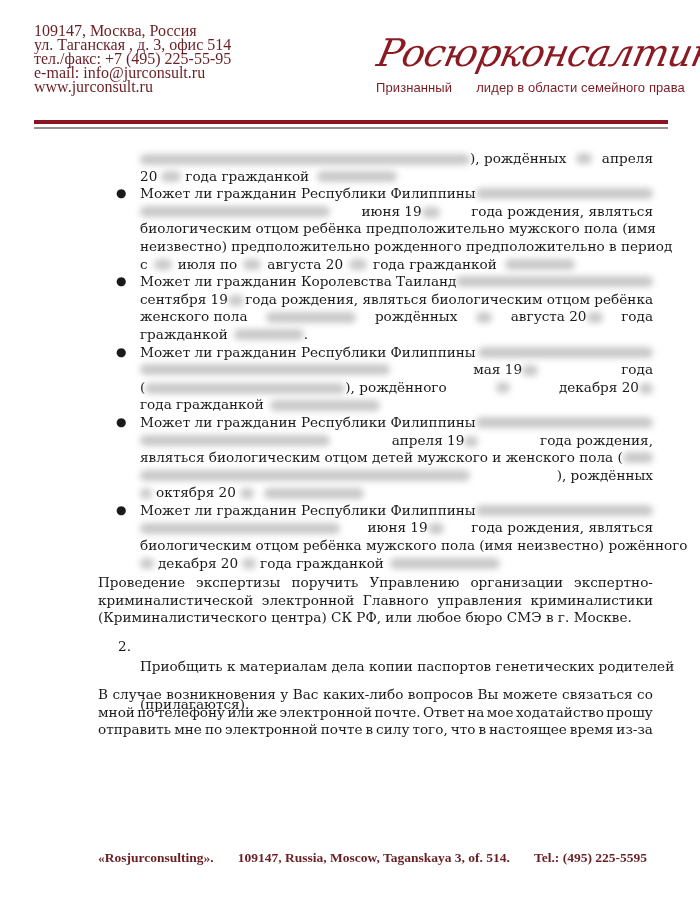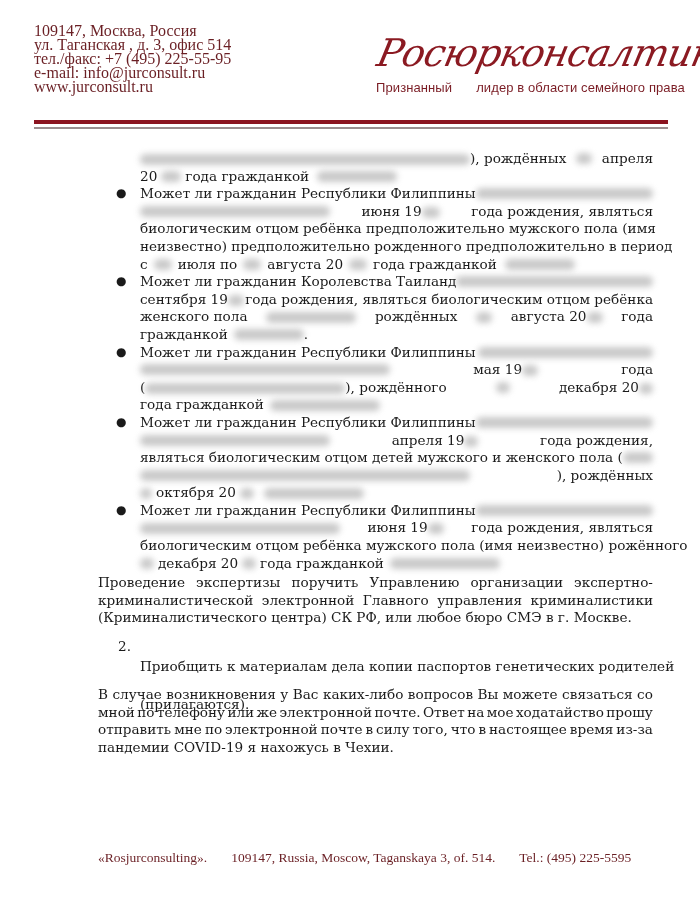--- a/index.html
+++ b/index.html
@@ -25,21 +25,21 @@
 
   .para { position: absolute; left: 98px; width: 555px; font-size: 13.6px; line-height: 17.6px; }
   .para .line { justify-content: space-between; }
   .para .line.last { justify-content: flex-start; }
 
   .num-item { position: absolute; left: 98px; width: 555px; font-size: 13.6px; line-height: 17.6px; }
   .num-item .num { position: absolute; left: 20px; top: 0; }
   .num-item .line { padding-left: 42px; margin-top: 20px; }
 
   .footer { position: absolute; left: 98px; top: 850px; width: 580px; font-family: "Liberation Serif", serif; font-size: 13.5px; color: #6a1f24; white-space: nowrap; display: flex; }
-  .footer span { margin-right: 24px; }
+  .footer span { margin-right: 24px; font-weight: bold; }
 </style>
 </head>
 <body>
 
 <div class="contact">
   <div>109147, Москва, Россия</div>
   <div>ул. Таганская , д. 3, офис 514</div>
   <div>тел./факс: +7 (495) 225-55-95</div>
   <div>e-mail: info@jurconsult.ru</div>
   <div>www.jurconsult.ru</div>
@@ -263,22 +263,19 @@
     <span>почте</span>
     <span>в</span>
     <span>силу</span>
     <span>того,</span>
     <span>что</span>
     <span>в</span>
     <span>настоящее</span>
     <span>время</span>
     <span>из-за</span>
   </div>
-  <div class="line last">
-      <span>пандемии COVID-19 я нахожусь в Чехии.</span>
-    </div>
 </div>
 
 <div class="footer">
   <span>«Rosjurconsulting».</span>
   <span>109147, Russia, Moscow, Taganskaya 3,  of. 514.</span>
   <span>Tel.: (495) 225-5595</span>
 </div>
 
 </body></html>

